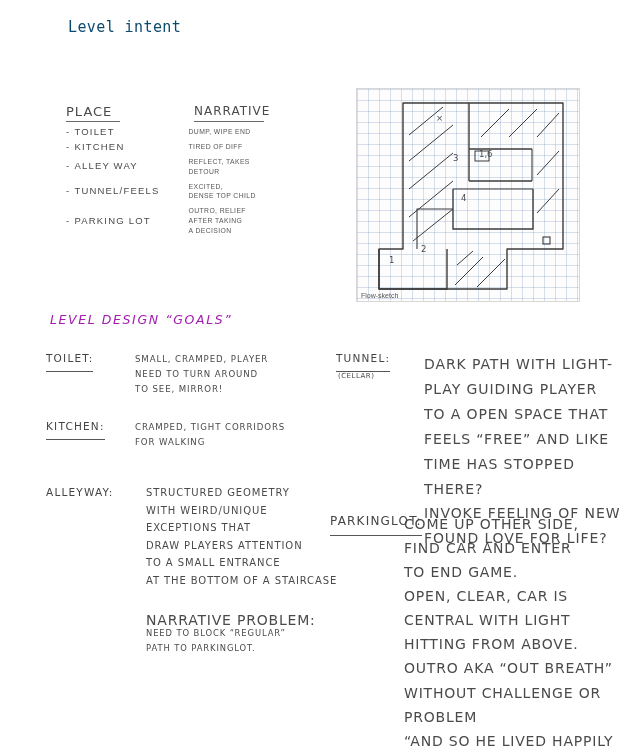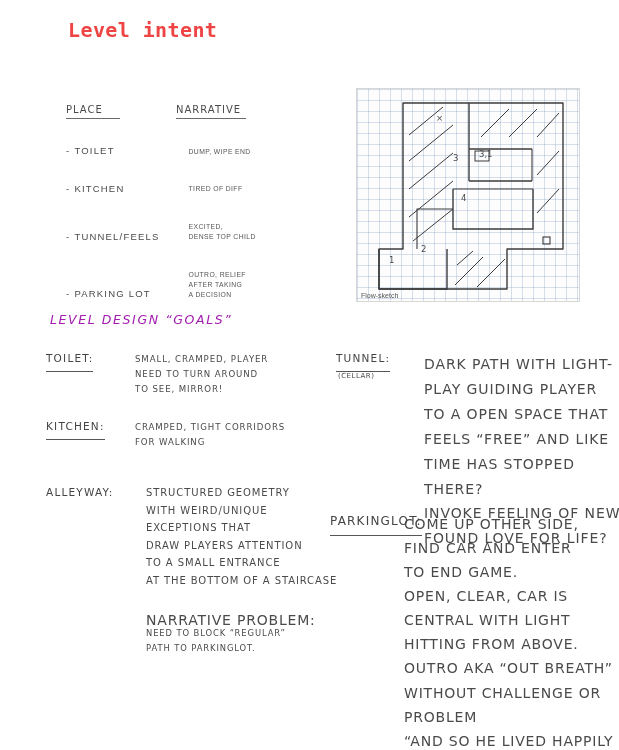--- a/index.html
+++ b/index.html
@@ -14,23 +14,23 @@
     font-family: "Liberation Sans", sans-serif;
     color: #3b3b3b;
     overflow: hidden;
   }
   
   #page-title {
     position: absolute;
     left: 68px;
     top: 18px;
     font-family: "DejaVu Sans Mono", monospace;
-    font-size: 20px;
-    font-weight: bold;
-    color: #ef4444;
+    font-size: 15px;
+    font-weight: normal;
+    color: #0c4a6e;
     letter-spacing: 0.4px;
   }
 
   
   .hand {
     font-family: "DejaVu Sans", sans-serif;
     color: #4a4a4a;
     letter-spacing: 0.6px;
     line-height: 1.25;
     white-space: pre-line;
@@ -40,32 +40,32 @@
   #place-table {
     position: absolute;
     left: 66px;
     top: 104px;
     width: 230px;
   }
   #place-table .thead {
     display: flex;
   }
   #place-table .th {
-    font-size: 10px;
+    font-size: 13px;
     letter-spacing: 1px;
     color: #4a4a4a;
     padding-bottom: 1px;
     border-bottom: 1px solid #6a6a6a;
   }
   #place-table .th.col1 { width: 54px; }
-  #place-table .th.col2 { width: 70px; margin-left: 56px; font-size: 10px; }
+  #place-table .th.col2 { width: 70px; margin-left: 74px; font-size: 12px; }
   #place-table .row {
     display: flex;
-    margin-top: 26px;
-    align-items: flex-end;
+    margin-top: 3px;
+    align-items: center;
     gap: 17px;
   }
   #place-table .c1 {
     width: 110px;
     font-size: 9.5px;
     letter-spacing: 1.2px;
     color: #4a4a4a;
   }
   #place-table .c1 .dash { margin-right: 4px; }
   #place-table .c2 {
@@ -145,20 +145,25 @@
 
   <div class="row">
     <div class="c1"><span class="dash">-</span><span>TOILET</span></div>
     <div class="c2">DUMP, WIPE END</div>
   </div>
   <div class="row">
     <div class="c1"><span class="dash">-</span><span>KITCHEN</span></div>
     <div class="c2">TIRED OF DIFF</div>
   </div>
   <div class="row">
+    <div class="c1"><span class="dash">-</span><span>ALLEY WAY</span></div>
+    <div class="c2">REFLECT, TAKES
+DETOUR</div>
+  </div>
+  <div class="row">
     <div class="c1"><span class="dash">-</span><span>TUNNEL/FEELS</span></div>
     <div class="c2">EXCITED,
 DENSE TOP CHILD</div>
   </div>
   <div class="row">
     <div class="c1"><span class="dash">-</span><span>PARKING LOT</span></div>
     <div class="c2">OUTRO, RELIEF
 AFTER TAKING
 A DECISION</div>
   </div>
@@ -201,21 +206,21 @@
       <line x1="98" y1="196" x2="126" y2="168"></line>
       <line x1="120" y1="198" x2="148" y2="170"></line>
       <line x1="100" y1="176" x2="116" y2="162"></line>
     </g>
 
     <rect x="186" y="148" width="7" height="7" fill="none" stroke="#3b3b3b" stroke-width="1.1"></rect>
     <rect x="118" y="62" width="14" height="10" fill="none" stroke="#3b3b3b" stroke-width="1"></rect>
   </svg>
   <div class="fs-label" style="left:79px;  top:24px;">×</div>
   <div class="fs-label" style="left:96px;  top:64px;">3</div>
-  <div class="fs-label" style="left:122px; top:60px;">3,1</div>
+  <div class="fs-label" style="left:122px; top:60px;">1,6</div>
   <div class="fs-label" style="left:104px; top:104px;">4</div>
   <div class="fs-label" style="left:64px;  top:155px;">2</div>
   <div class="fs-label" style="left:32px;  top:166px;">1</div>
   <div id="flow-caption">Flow-sketch</div>
 </div>
 
 <div class="section-head" style="left:50px; top:312px; font-size:12.5px;">
   <span>LEVEL DESIGN “GOALS”</span>
 </div>
 

